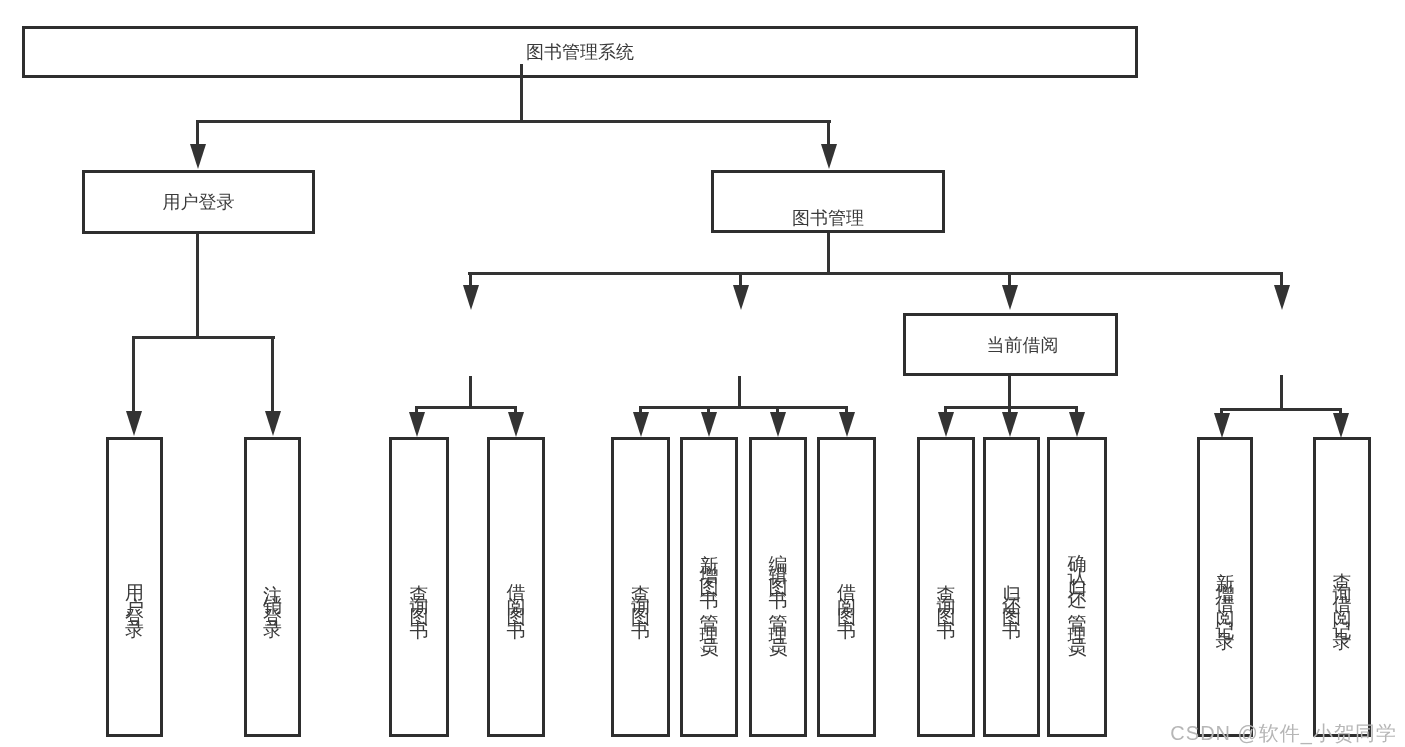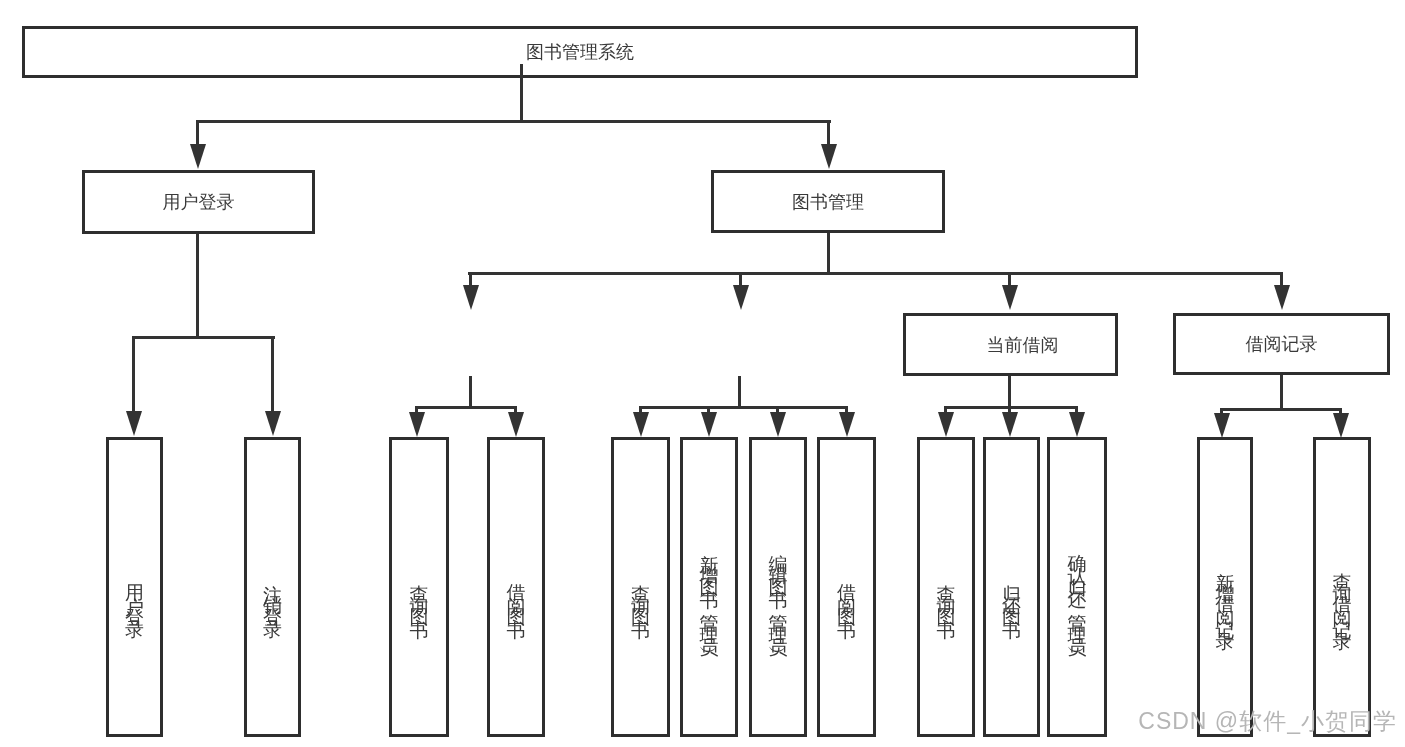--- a/index.html
+++ b/index.html
@@ -21,62 +21,59 @@
   .hline,.vline{position:absolute;background:#333333;}
   .hline{height:3px;}
   .vline{width:3px;}
   .arrow{position:absolute;width:3px;background:#333333;}
   .arrow::after{
     content:"";position:absolute;left:-6.5px;bottom:-25px;width:0;height:0;
     border-left:8px solid transparent;border-right:8px solid transparent;
     border-top:25px solid #333333;
   }
   .watermark{
-    position:absolute;right:8px;bottom:10px;font-size:23px;color:#b6b6b6;
+    position:absolute;right:8px;bottom:0;font-size:20px;color:#b6b6b6;
     letter-spacing:1px;z-index:5;
   }
 </style>
 </head>
 <body>
 
 <div id="stage">
 
   <div class="node" style="left:22px;top:14px;width:1116px;height:52px;margin-top:12px;">
     <span>图书管理系统</span>
   </div>
 
   <div class="vline" style="left:520px;top:64px;height:58px;"></div>
   <div class="hline" style="left:196px;top:120px;width:635px;"></div>
   <div class="arrow" style="left:196px;top:120px;height:24px;"></div>
   <div class="arrow" style="left:827px;top:120px;height:24px;"></div>
 
   <div class="node" style="left:82px;top:170px;width:233px;height:64px;">
     <span>用户登录</span>
   </div>
-  <div class="node" style="left:711px;top:170px;width:234px;height:63px;">
+  <div class="node" style="left:711px;top:170px;width:234px;height:63px;align-items:flex-end;">
     <span>图书管理</span>
   </div>
 
   <div class="vline" style="left:196px;top:234px;height:105px;"></div>
   <div class="hline" style="left:133px;top:336px;width:142px;"></div>
   <div class="arrow" style="left:132px;top:336px;height:75px;"></div>
   <div class="arrow" style="left:271px;top:336px;height:75px;"></div>
 
   <div class="vline" style="left:827px;top:233px;height:41px;"></div>
   <div class="hline" style="left:468px;top:272px;width:814px;"></div>
   <div class="arrow" style="left:469px;top:272px;height:13px;"></div>
   <div class="arrow" style="left:739px;top:272px;height:13px;"></div>
   <div class="arrow" style="left:1008px;top:272px;height:13px;"></div>
   <div class="arrow" style="left:1280px;top:272px;height:13px;"></div>
 
   <div class="node" style="left:903px;top:313px;width:215px;height:63px;padding-left:24px;">
     <span>当前借阅</span>
-  </div>
-  <div class="node" style="left:1173px;top:313px;width:217px;height:62px;">
-    <span>借阅记录</span>
   </div>
 
   <div class="vline" style="left:469px;top:376px;height:33px;"></div>
   <div class="hline" style="left:415px;top:406px;width:101px;"></div>
   <div class="arrow" style="left:415px;top:406px;height:6px;"></div>
   <div class="arrow" style="left:514px;top:406px;height:6px;"></div>
 
   <div class="vline" style="left:738px;top:376px;height:33px;"></div>
   <div class="hline" style="left:639px;top:406px;width:208px;"></div>
   <div class="arrow" style="left:639px;top:406px;height:6px;"></div>

